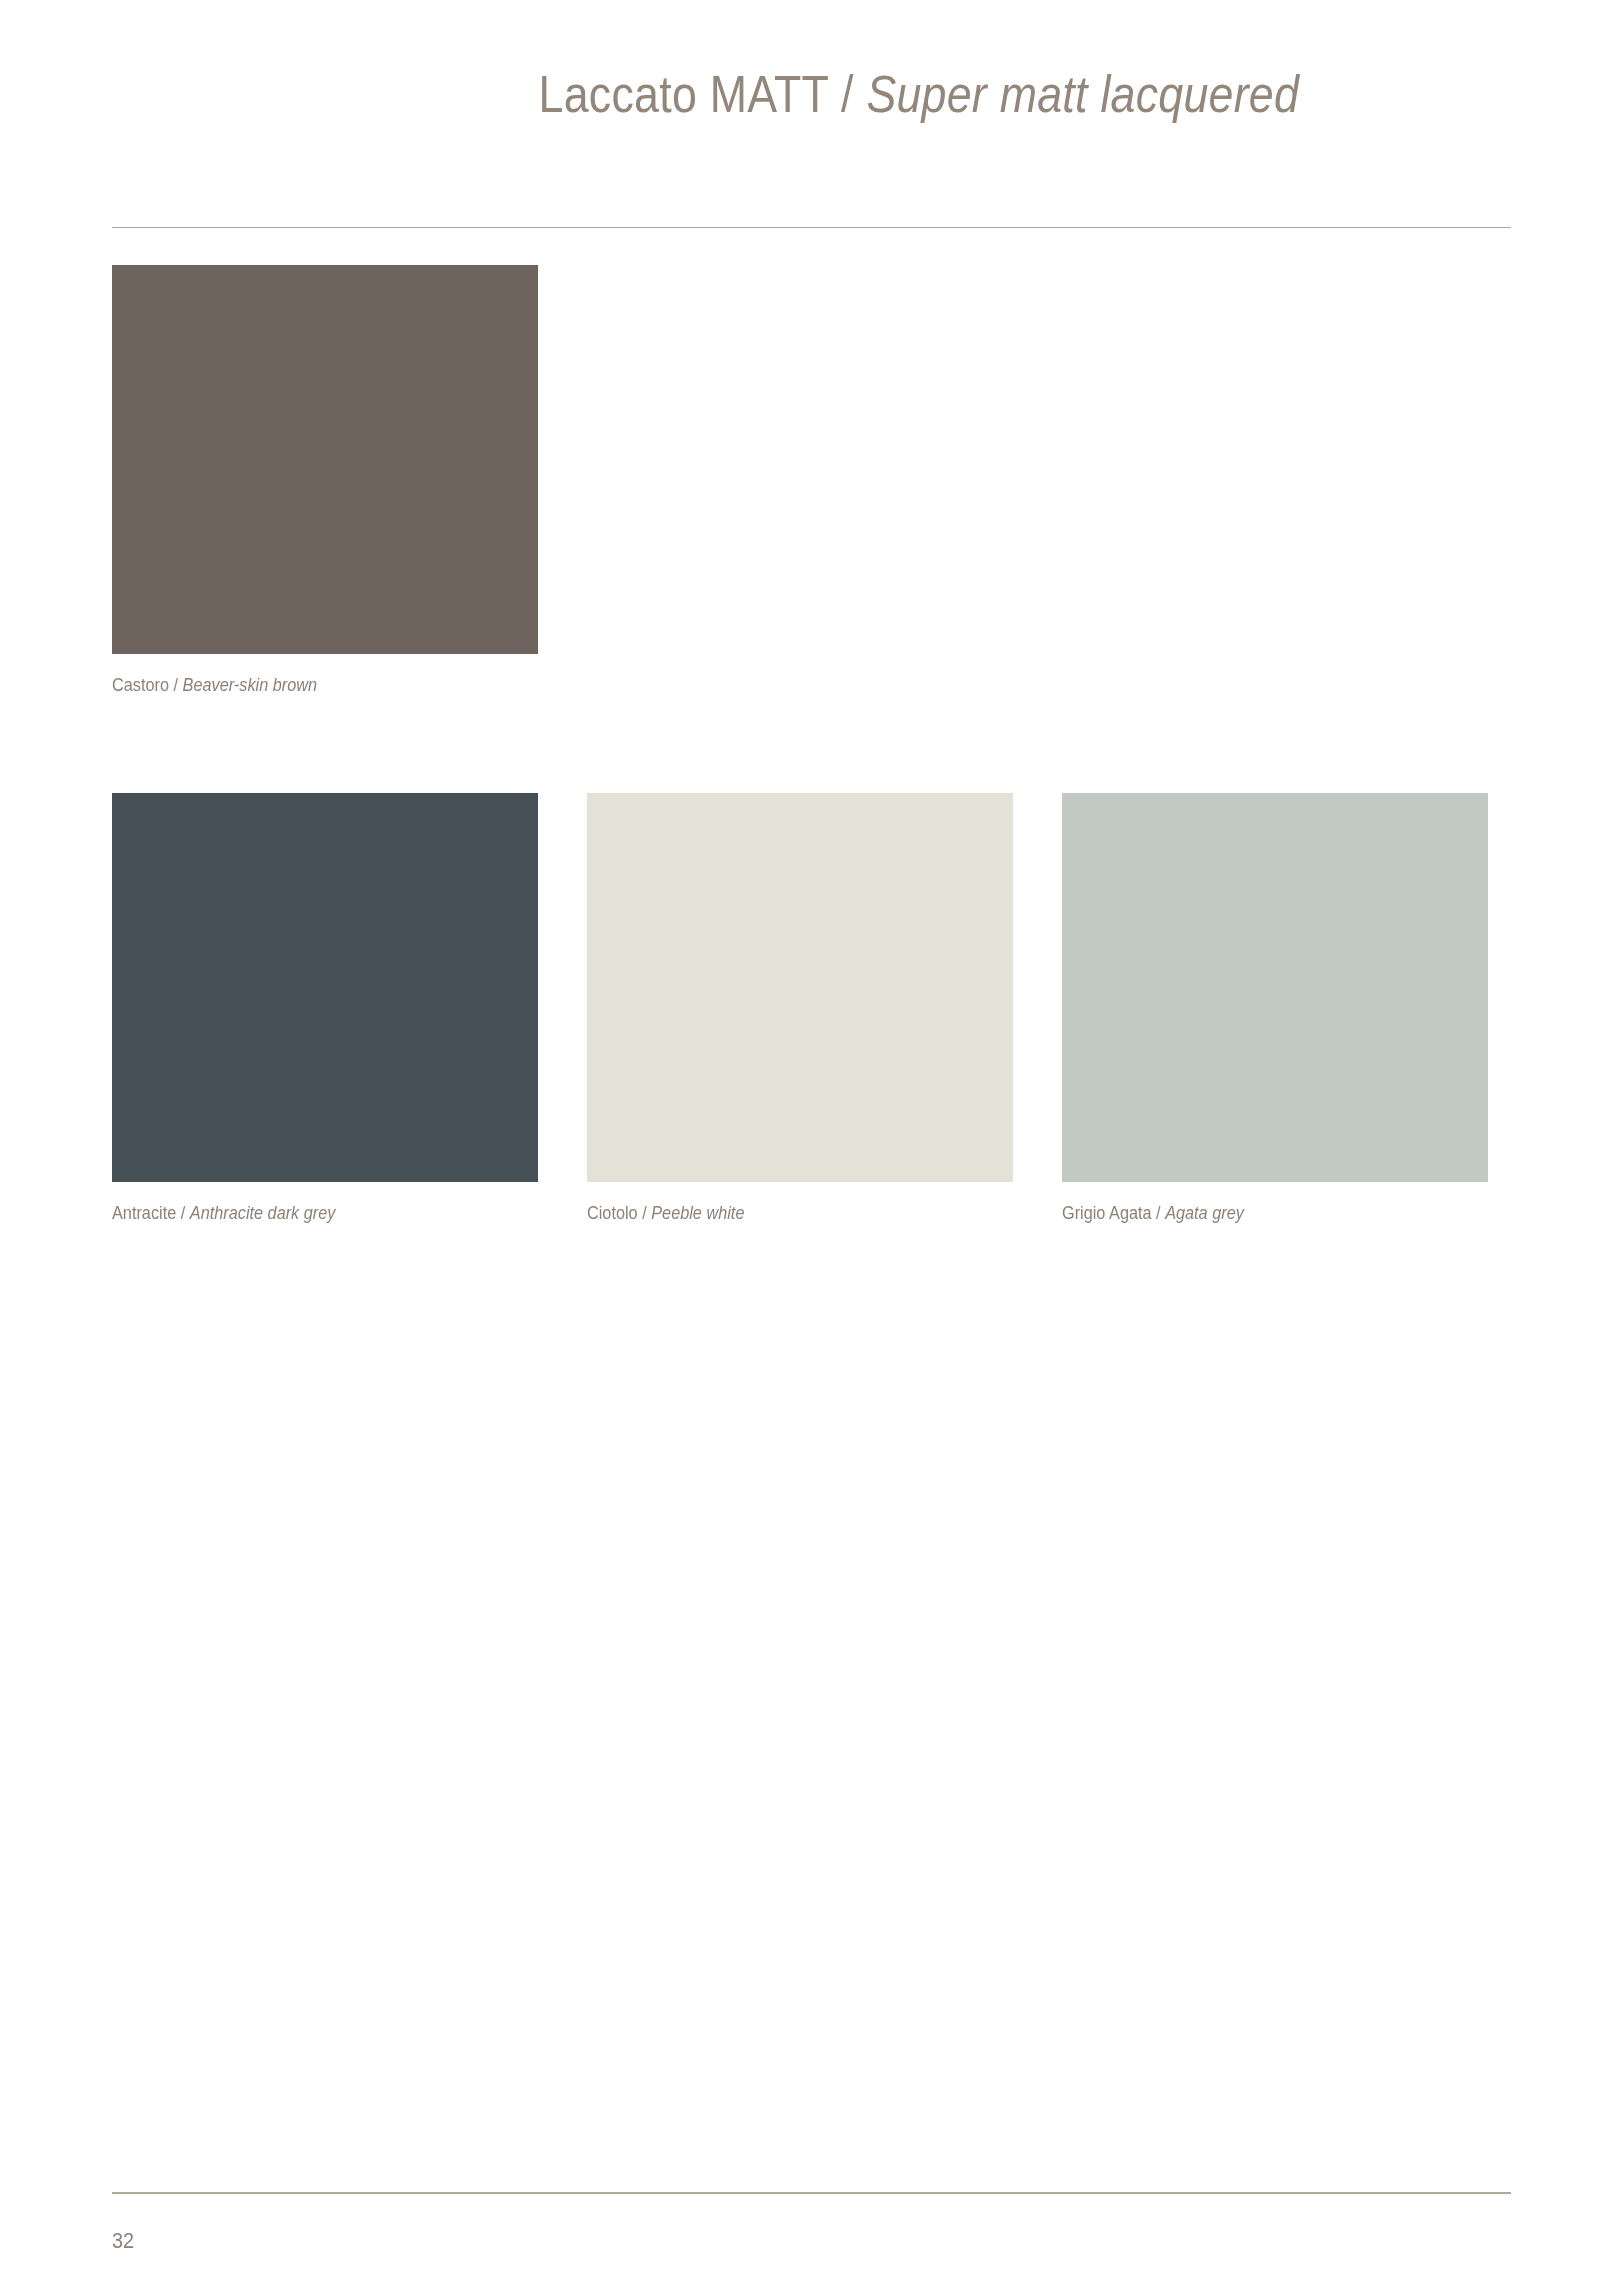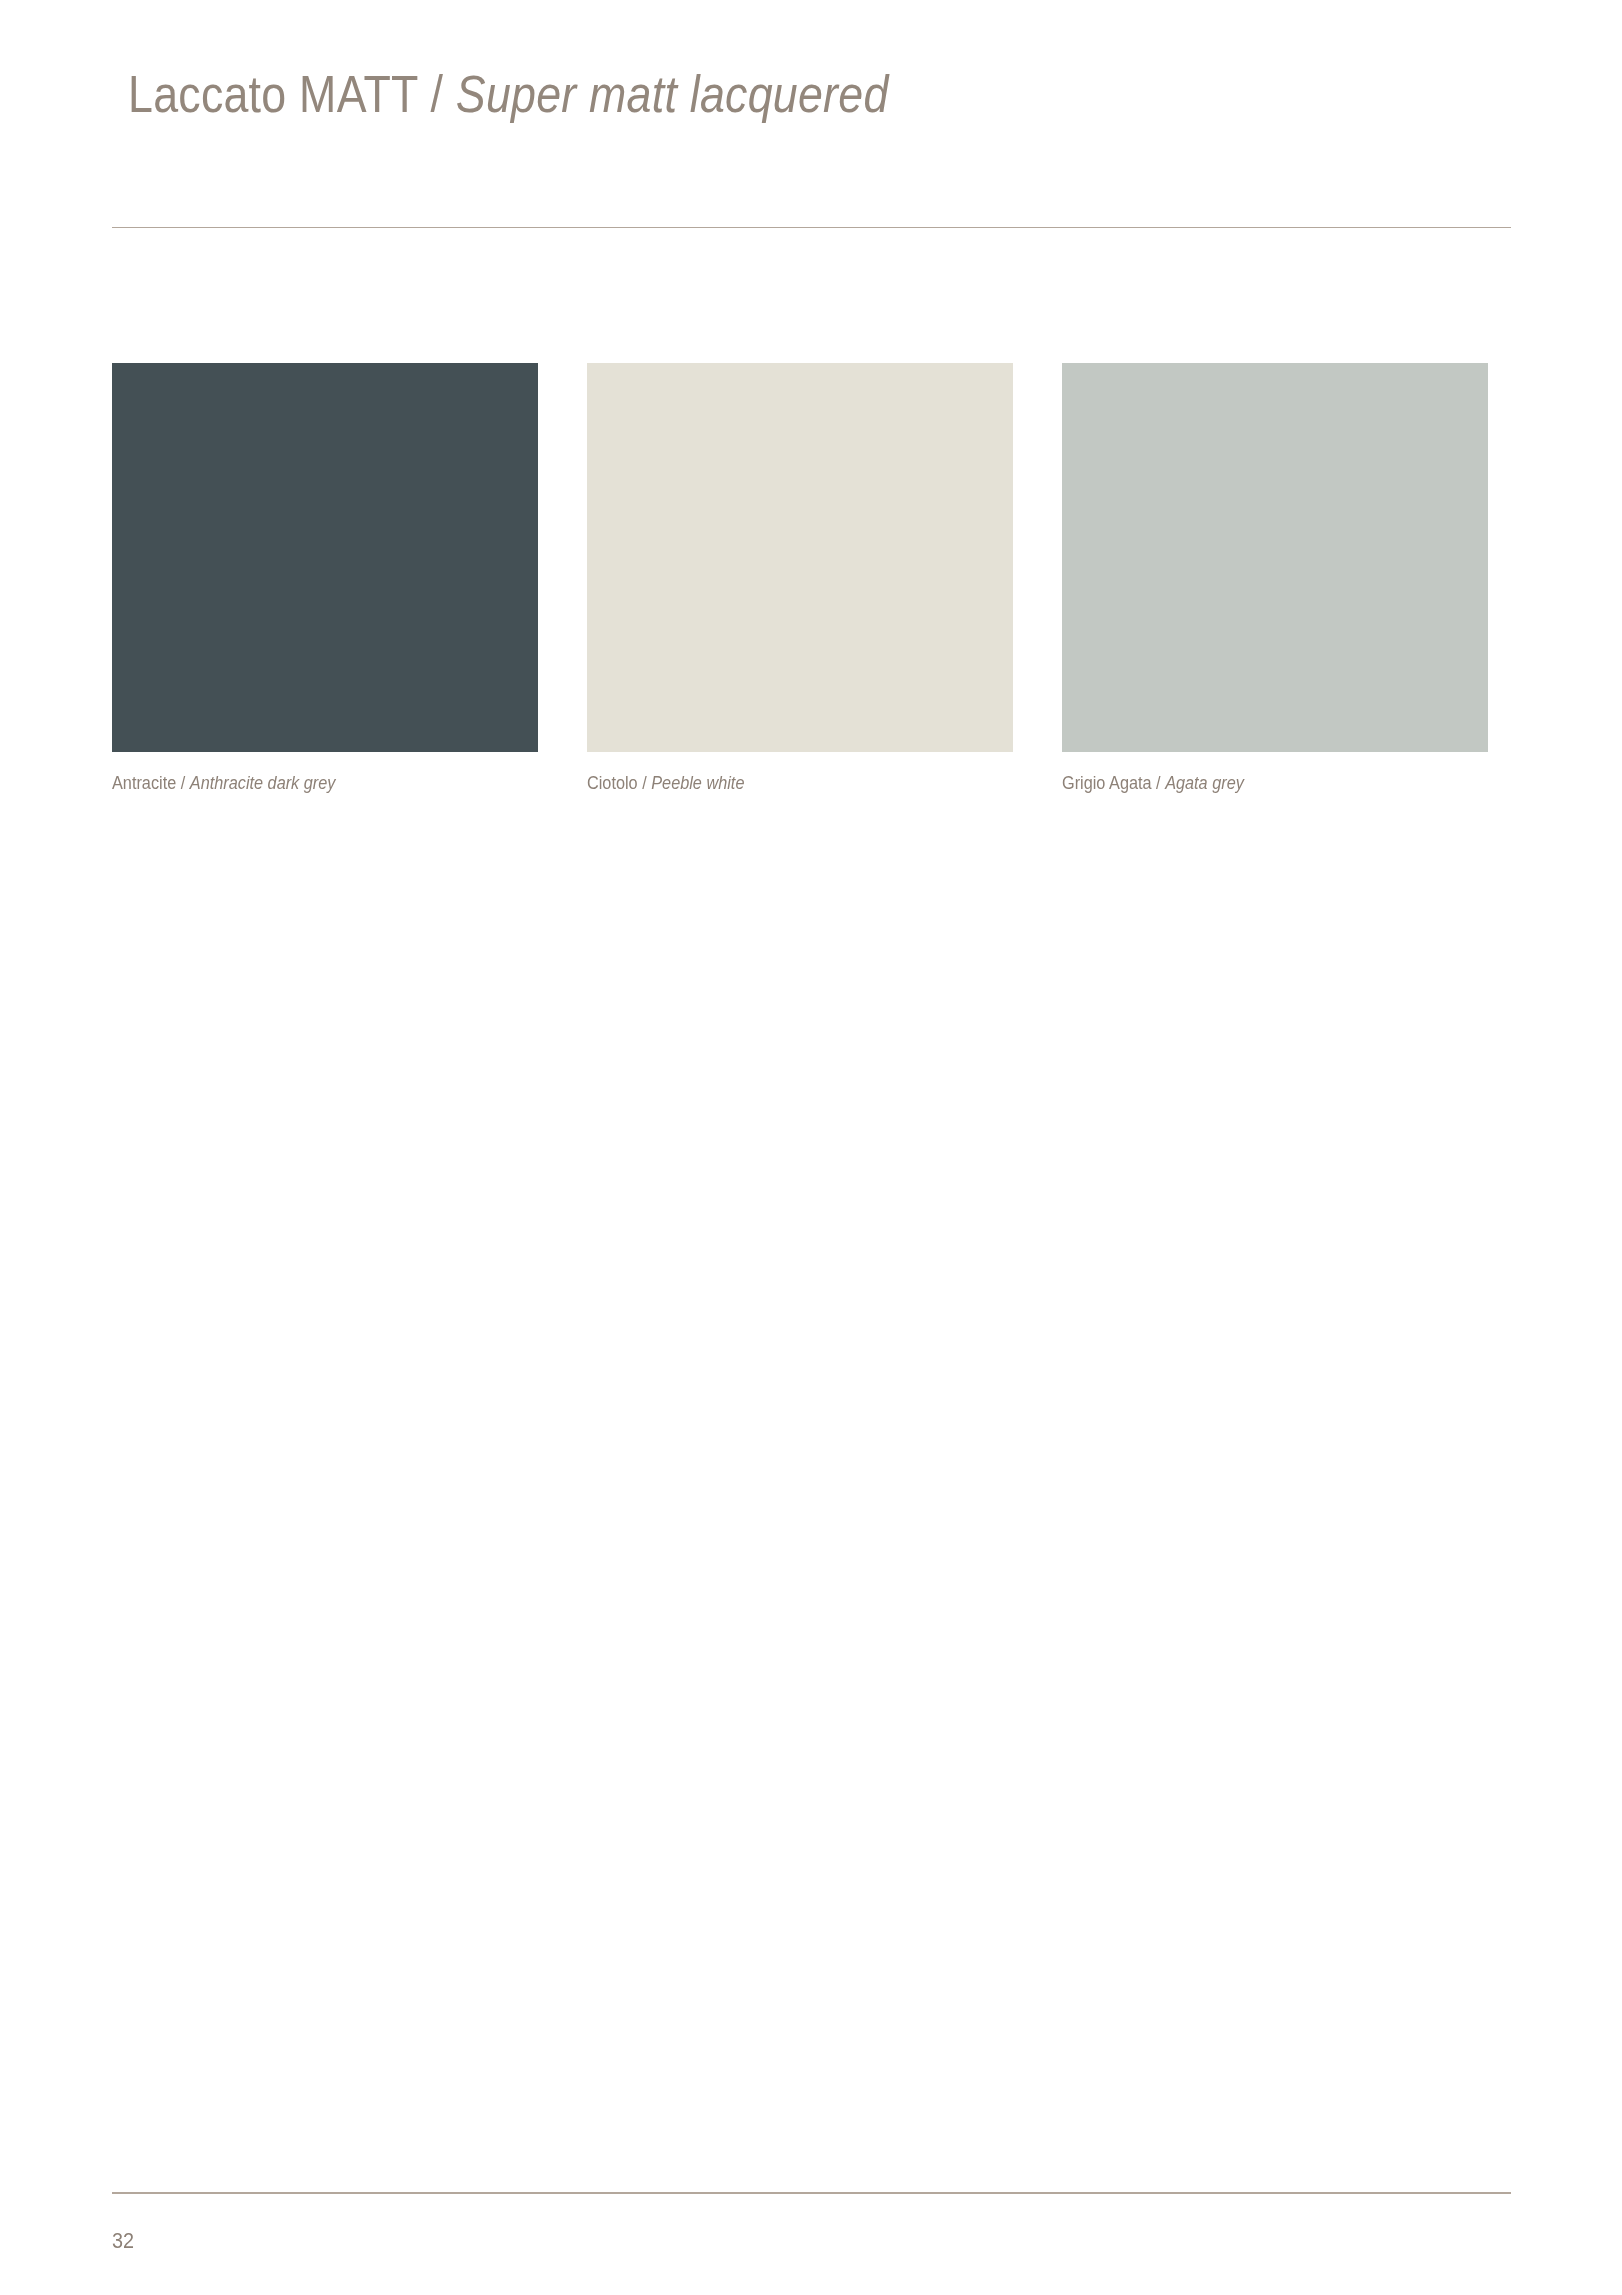--- a/index.html
+++ b/index.html
@@ -18,23 +18,24 @@
     height: 2295px;
     background: #ffffff;
     box-sizing: border-box;
     padding: 0;
     overflow: hidden;
   }
 
   
   .header {
     position: absolute;
-    left: 128px;
+    left: 96px;
     top: 68px;
     width: 1399px;
+    text-align: right;
   }
 
   .title {
     font-size: 52px;
     line-height: 1.0;
     font-weight: 300;
     color: #93877c;
     letter-spacing: 0.3px;
     white-space: nowrap;
     transform: scaleX(0.86);
@@ -149,20 +150,26 @@
       <span class="title-it">Laccato MATT</span><span class="title-sep"> / </span><span class="title-en">Super matt lacquered</span>
     </div>
   </div>
 
 
   <div class="rule-top" style="background: rgb(179, 167, 156);"></div>
 
   <div class="grid">
 
     <div class="row">
+      <div class="cell">
+        <div class="swatch" style="background: rgb(110, 99, 93);"></div>
+        <div class="caption">
+          <span class="cap-it">Castoro</span><span class="cap-sep"> / </span><span class="cap-en">Beaver-skin brown</span>
+        </div>
+      </div>
     </div>
 
     <div class="row">
     </div>
 
     <div class="row">
       <div class="cell">
         <div class="swatch" style="background: rgb(68, 80, 85);"></div>
         <div class="caption">
           <span class="cap-it">Antracite</span><span class="cap-sep"> / </span><span class="cap-en">Anthracite dark grey</span>

